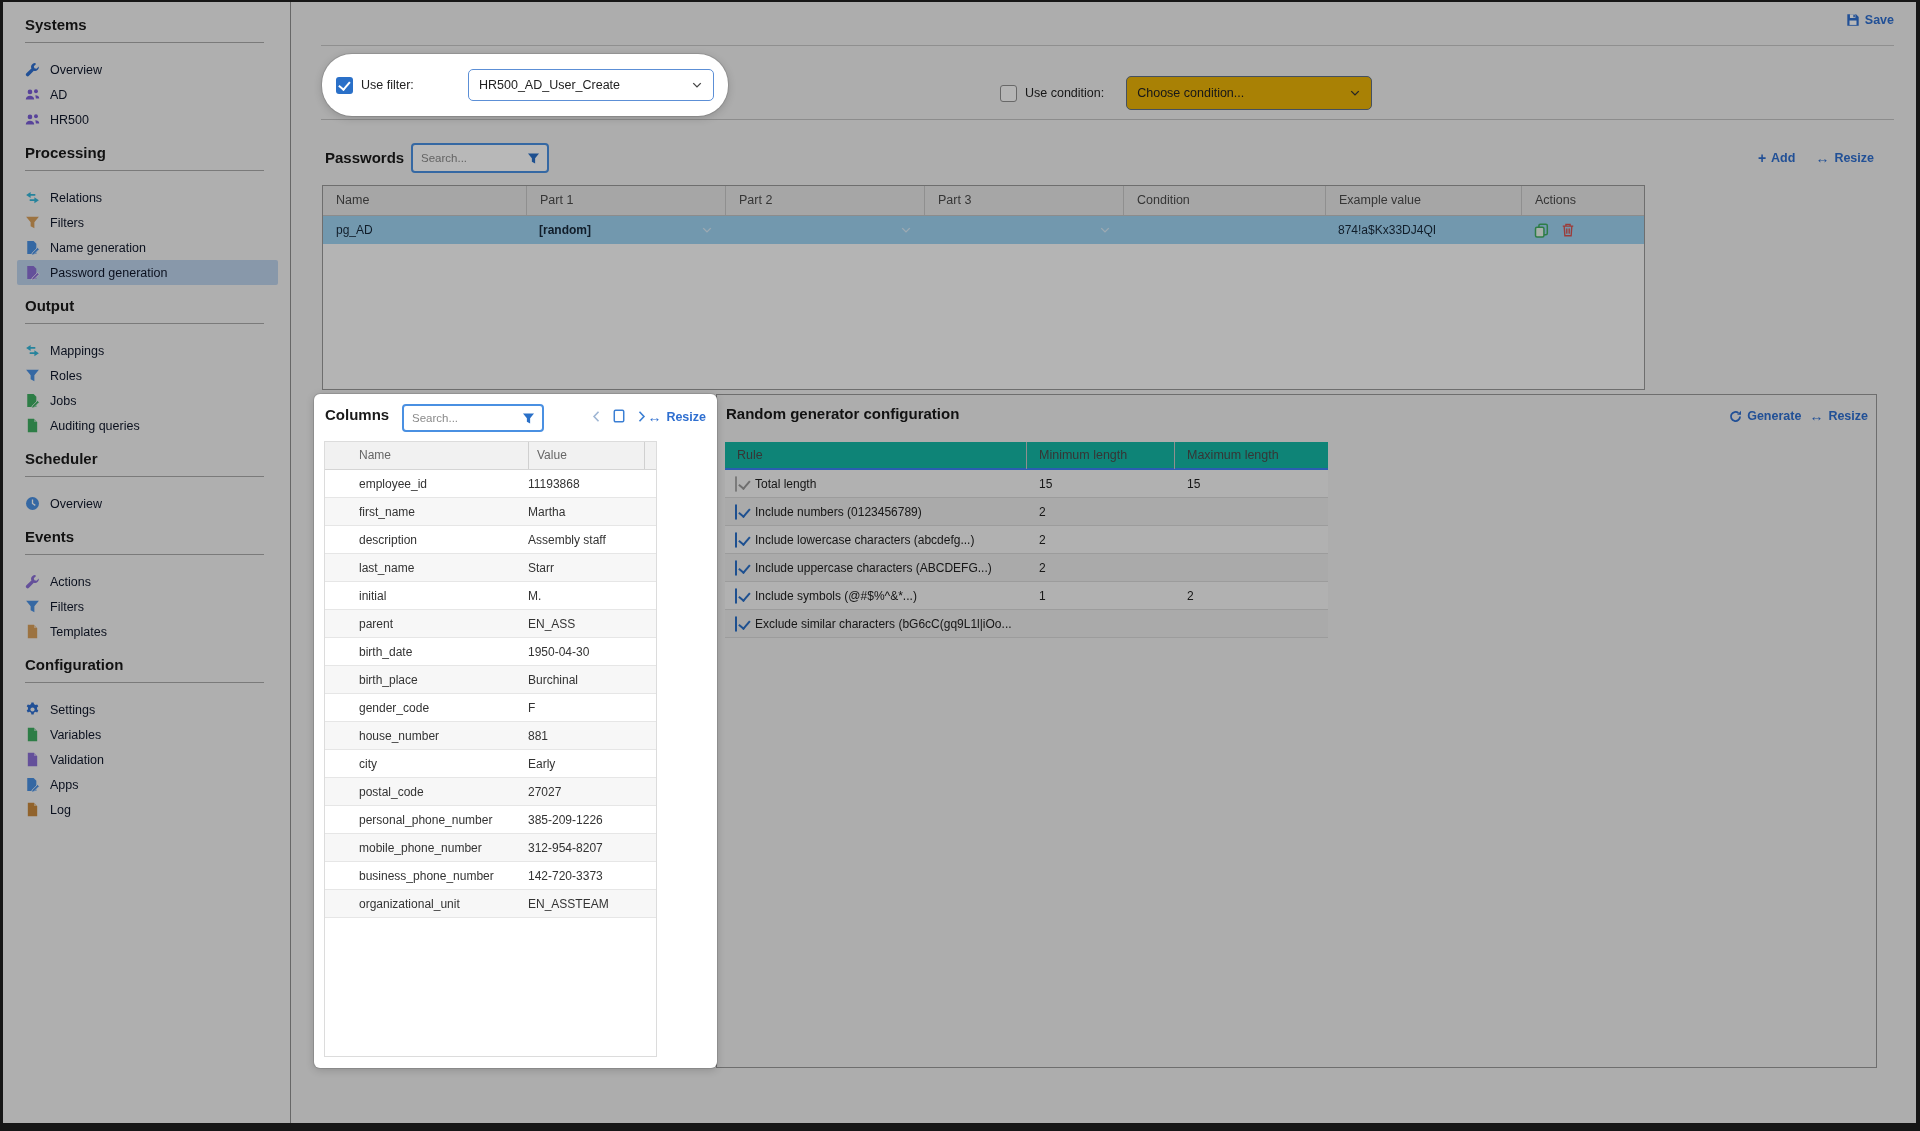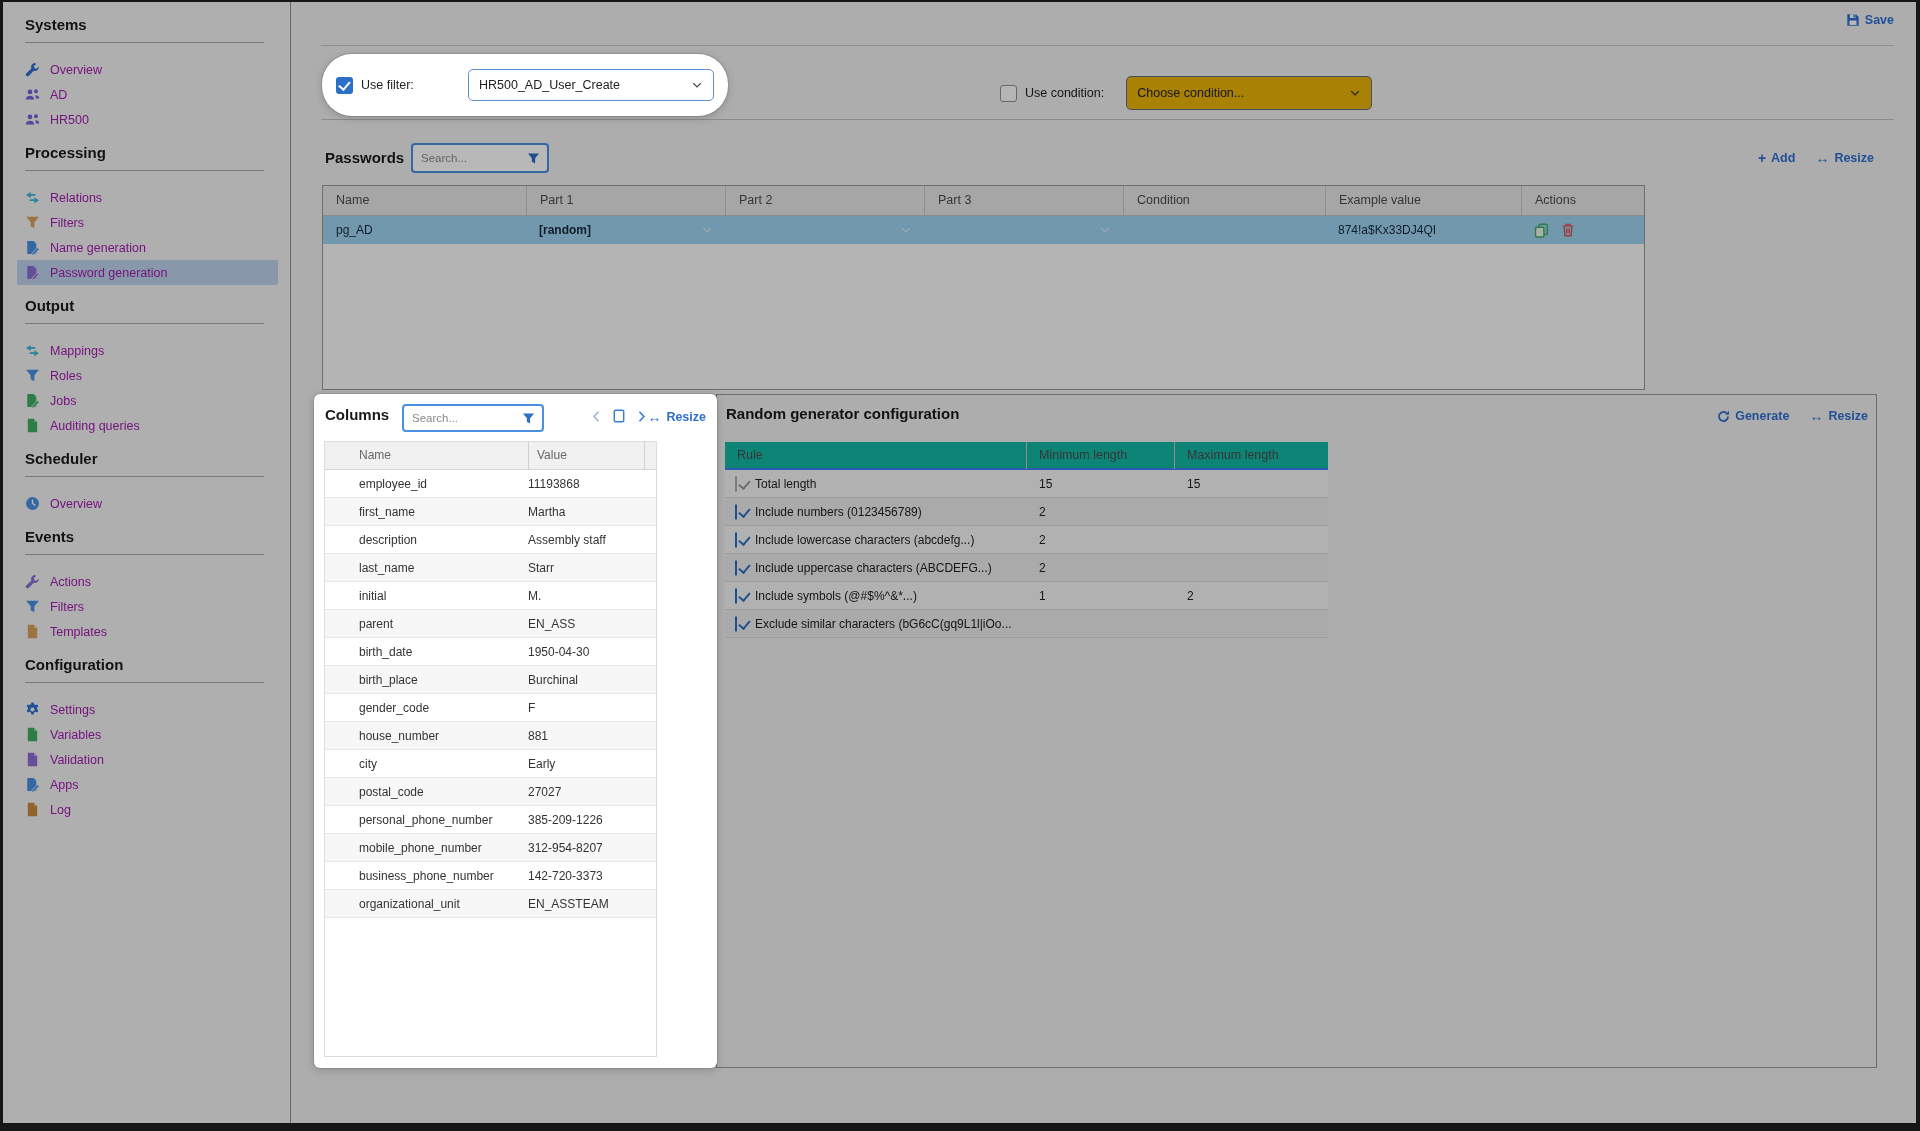--- a/index.html
+++ b/index.html
@@ -10,21 +10,21 @@
   
   .overlay { position:absolute; inset:0; background:rgba(0,0,0,.28); z-index:50; pointer-events:none; }
   .spot { position:absolute; background:#fff; border-radius:6px; z-index:60; box-shadow:0 0 0 1px rgba(0,0,0,.10), 0 2px 8px rgba(0,0,0,.18); }
 
   
   .sidebar { position:absolute; left:0; top:0; bottom:0; width:288px; background:#f3f3f3;
              border-right:1px solid #8f8f8f; padding:14px 26px 0 22px; }
   .sb-title { font-size:15px; font-weight:700; color:#1a1a1a; height:22px; }
   .sb-rule { border-bottom:1px solid #a9a9a9; margin:4px 0 14px 0; }
   .sb-section { margin-top:12px; } .sb-section:first-child { margin-top:0; }
-  .sb-item { height:25px; display:flex; align-items:center; gap:10px; font-size:12.5px; color:#a21caf;
+  .sb-item { height:25px; display:flex; align-items:center; gap:10px; font-size:12.5px; color:#0f172a;
              padding-left:8px; margin-left:-8px; margin-right:-14px; border-radius:2px; cursor:pointer; }
   .sb-item.selected { background:#bdd3ec; }
   .icon { display:inline-flex; align-items:center; justify-content:center; flex:none; }
   .icon svg { display:block; }
 
   
   .save-link { position:absolute; top:11px; right:22px; z-index:10;text-align:center; }
   .lnk { color:#2f6fd0; font-size:12.5px; font-weight:600; display:inline-flex; align-items:center; gap:5px; cursor:pointer; white-space:nowrap; }
   .lnk .uni { font-size:14px; font-weight:700; line-height:1; }
   .top-rule { position:absolute; left:318px; right:22px; top:43px; border-top:1px solid #c6c6c6; }
@@ -85,21 +85,21 @@
   .cols-hrow .hcell.v { border-left:1px solid #d0d0d0; }
   .col-row { display:grid; grid-template-columns:26px 177px 130px; height:28px; align-items:center; font-size:12px; color:#333; border-bottom:1px solid #e6e6e6; }
   .col-row:nth-child(even) { background:#f7f7f7; }
   .col-row .nm { padding-left:8px; } .col-row .vl { color:#333; }
   .drag { width:15px; height:11px; margin-left:8px; cursor:grab;
           background-image:radial-gradient(circle, #9aa0a6 1.1px, transparent 1.3px); background-size:4.5px 4.5px; }
 
   
   .gen-panel { position:absolute; left:713px; top:392px; width:1161px; height:674px; border:1px solid #999; }
   .gen-title { position:absolute; left:9px; top:10px; }
-  .gen-links { position:absolute; right:8px; top:14px; display:flex; gap:20px; }
+  .gen-links { position:absolute; right:8px; top:14px; display:flex; gap:8px; }
   .gen-table { position:absolute; left:8px; top:47px; width:603px; }
   .gen-hrow { display:grid; grid-template-columns:301px 148px 154px; height:28px; background:#14b8a6; border-bottom:2px solid #3b82f6; color:#4b4b4b; font-size:12.5px; align-items:center; }
   .gen-hrow > div { padding-left:12px; line-height:27px; height:100%; }
   .gen-hrow > div + div { border-left:1px solid #c6c6c6; }
   .gen-row { display:grid; grid-template-columns:30px 271px 148px 154px; height:28px; align-items:center; font-size:12px; color:#222; border-bottom:1px solid #d8d8d8; }
   .gen-row:nth-child(odd) { background:#f6f6f6; }
   .gen-row:nth-child(even) { background:#ececec; }
   .gen-row .cbx { margin-left:10px; }
   .gen-row .num { padding-left:13px; }
 </style>

